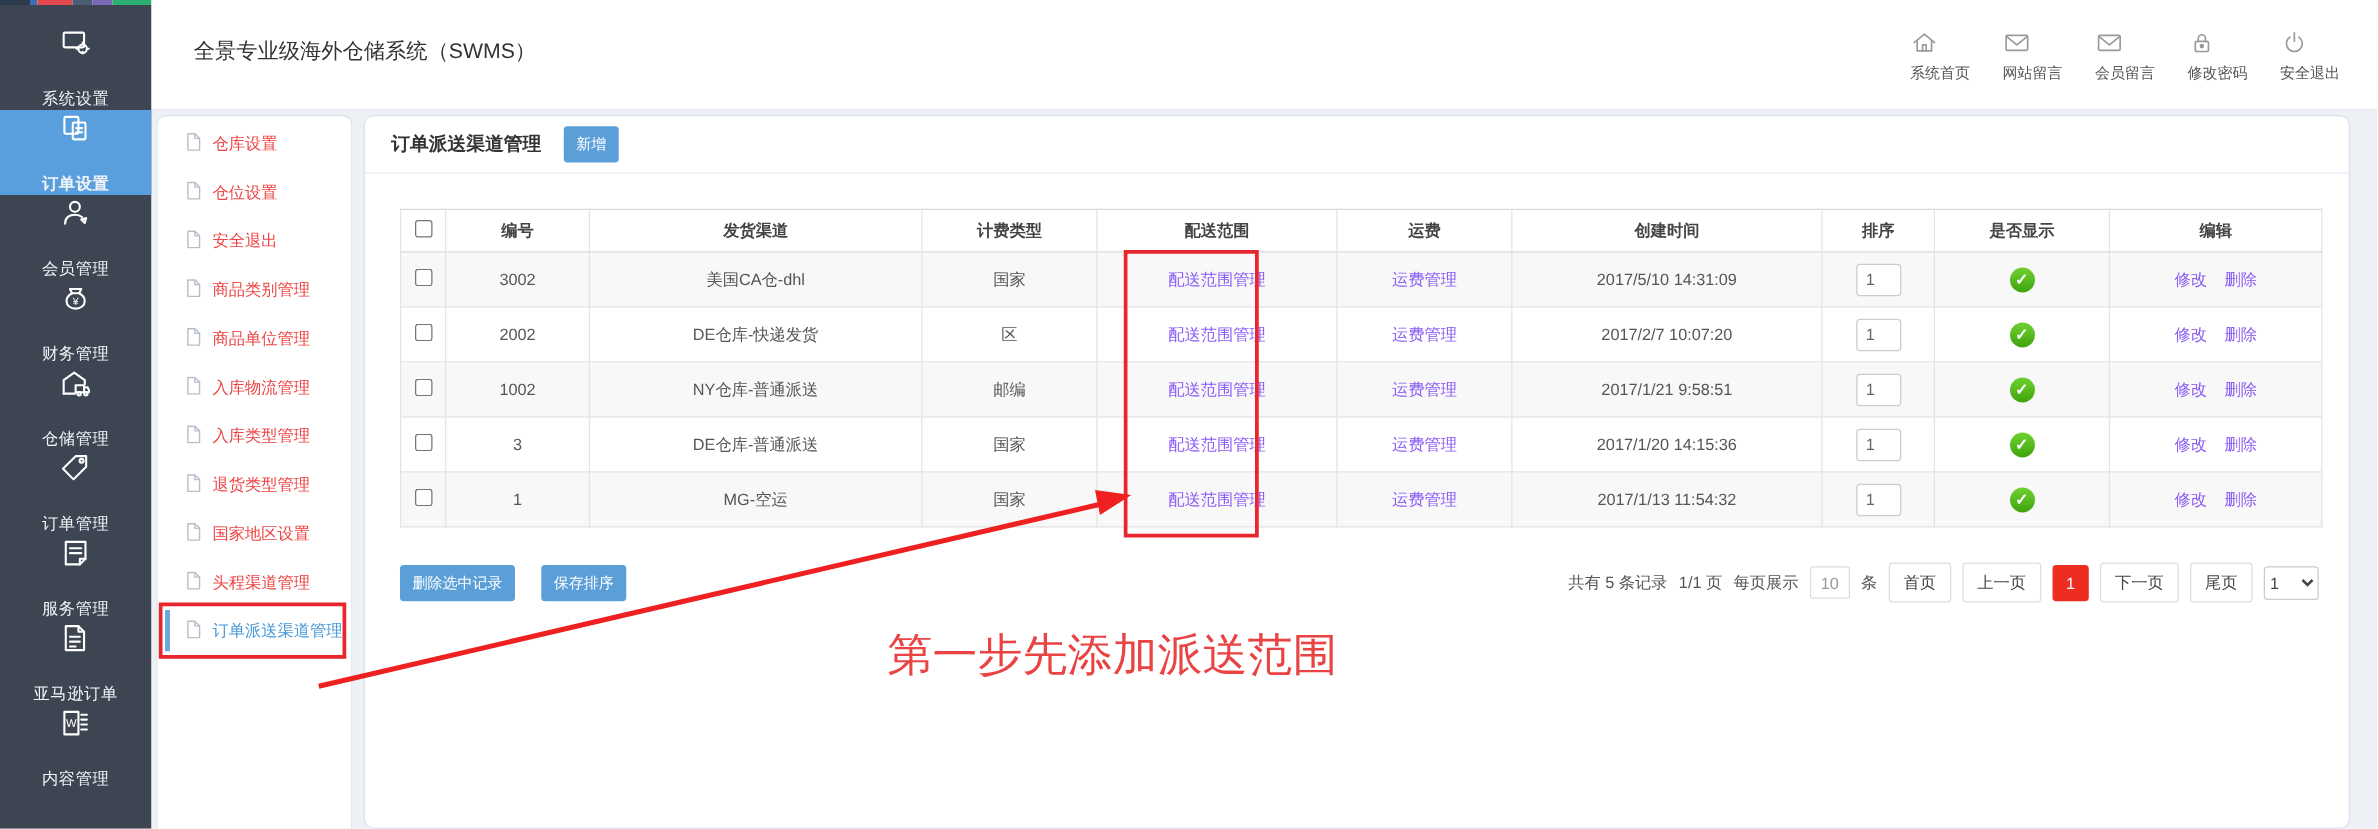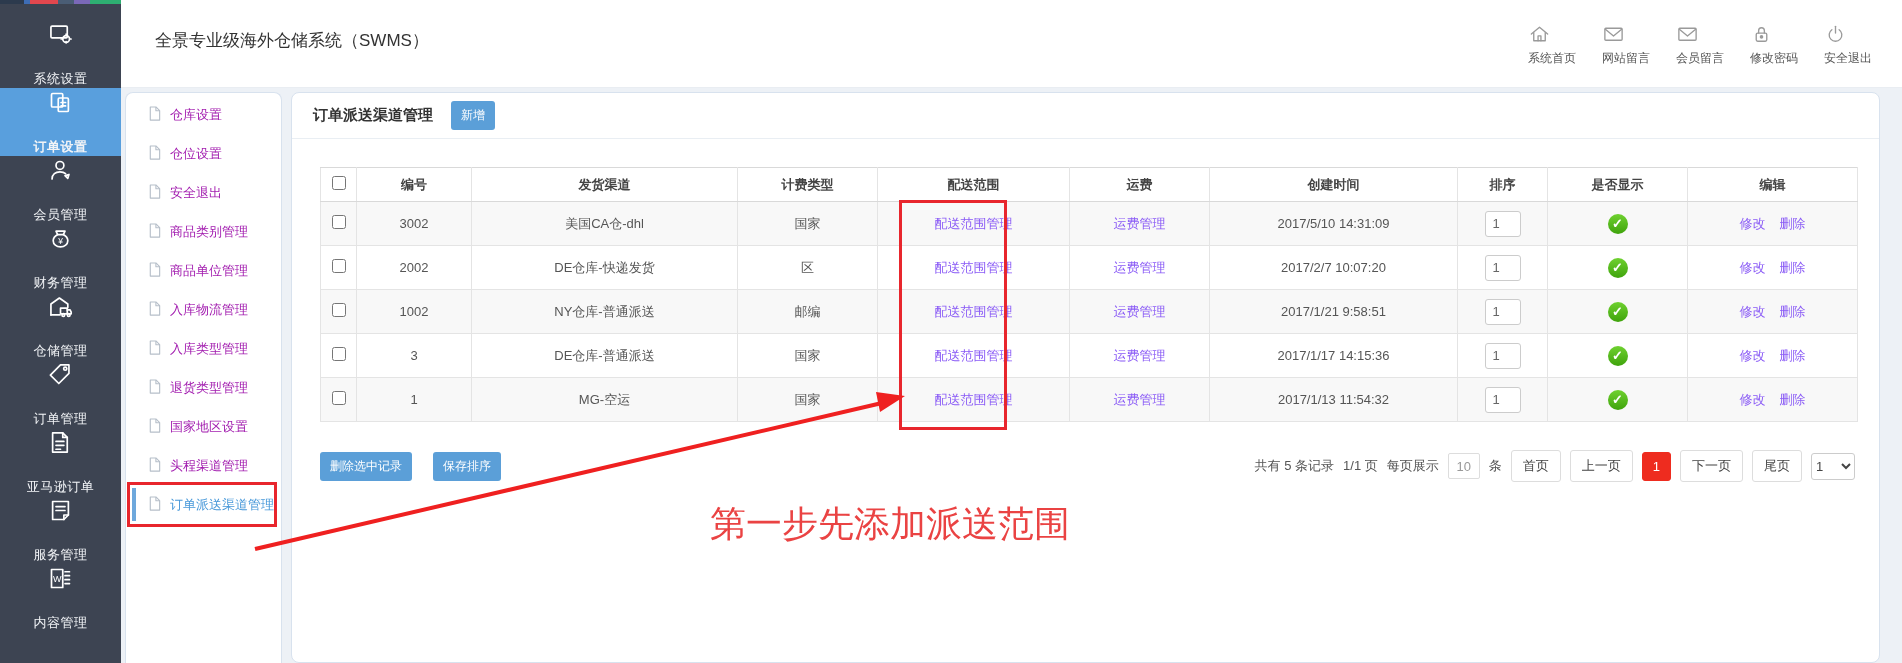--- a/index.html
+++ b/index.html
@@ -22,21 +22,21 @@
   .quick-links { position:absolute; right:30px; top:23px; display:flex; gap:26px; }
   .qlink { display:flex; flex-direction:column; gap:4px; cursor:pointer; }
   .qlink .q-label { font-size:12px; color:#555; white-space:nowrap; }
   .qlink svg { display:block; }
 
   
   .content-bg { position:absolute; left:121px; top:88px; width:1781px; height:575px; background:#edf1f6; z-index:1; }
 
   
   .submenu { position:absolute; left:125px; top:92px; width:157px; height:571px; background:#fff; border:1px solid #d8e2ee; border-bottom:none; border-radius:8px 8px 0 0; padding-top:2px; z-index:2; }
-  .menu-item { height:39px; display:flex; align-items:center; gap:9px; padding-left:22px; font-size:13px; color:#a21caf; cursor:pointer; position:relative; }
+  .menu-item { height:39px; display:flex; align-items:center; gap:9px; padding-left:22px; font-size:13px; color:#ef4444; cursor:pointer; position:relative; }
   .menu-item svg { flex:0 0 auto; }
   .menu-item.active { color:#4798d9; }
   .menu-item.active::before { content:""; position:absolute; left:6px; top:3px; width:4px; height:33px; background:#6ea8dc; }
 
   
   .main-panel { position:absolute; left:291px; top:92px; width:1589px; height:571px; background:#fff; border:1px solid #d8e2ee; border-radius:8px; z-index:2; }
   .panel-header { height:46px; border-bottom:1px solid #e9eef3; display:flex; align-items:center; padding-left:21px; gap:18px; }
   .panel-title { font-size:15px; font-weight:bold; color:#333; }
   .btn-blue { background:var(--accent,#5b9fd8); color:#fff; font-size:12px; padding:6px 10px; border:none; border-radius:3px; cursor:pointer; white-space:nowrap; }
 
@@ -138,36 +138,36 @@
         <svg width="27" height="27" viewBox="0 0 24 24" fill="none" stroke="#fff" stroke-width="1.5" stroke-linecap="round" stroke-linejoin="round">
           <path d="M12 3.5h7.5V11l-9 9-7.5-7.5z"></path>
           <circle cx="16.2" cy="6.8" r="1.4"></circle>
         </svg>
       </span>
     <span class="side-label">订单管理</span>
   </div>
   <div class="side-item">
     <span class="side-icon">
         <svg width="27" height="27" viewBox="0 0 24 24" fill="none" stroke="#fff" stroke-width="1.5" stroke-linecap="round" stroke-linejoin="round">
+          <path d="M5 4h14v12l-4 4H5z"></path>
+          <path d="M15 20v-4h4"></path>
+          <path d="M8 8.5h8M8 12h8"></path>
+        </svg>
+      </span>
+    <span class="side-label">服务管理</span>
+  </div>
+  <div class="side-item">
+    <span class="side-icon">
+        <svg width="27" height="27" viewBox="0 0 24 24" fill="none" stroke="#fff" stroke-width="1.5" stroke-linecap="round" stroke-linejoin="round">
           <path d="M5 3.5h9l4 4v13H5z"></path>
           <path d="M14 3.5v4h4"></path>
           <path d="M8 11h7M8 14.5h7M8 18h4"></path>
         </svg>
       </span>
     <span class="side-label">亚马逊订单</span>
-  </div>
-  <div class="side-item">
-    <span class="side-icon">
-        <svg width="27" height="27" viewBox="0 0 24 24" fill="none" stroke="#fff" stroke-width="1.5" stroke-linecap="round" stroke-linejoin="round">
-          <path d="M5 4h14v12l-4 4H5z"></path>
-          <path d="M15 20v-4h4"></path>
-          <path d="M8 8.5h8M8 12h8"></path>
-        </svg>
-      </span>
-    <span class="side-label">服务管理</span>
   </div>
   <div class="side-item">
     <span class="side-icon">
         <svg width="27" height="27" viewBox="0 0 24 24" fill="none" stroke="#fff" stroke-width="1.5" stroke-linecap="round" stroke-linejoin="round">
           <rect x="4" y="4" width="10" height="16"></rect>
           <path d="M16 6h4M16 9.5h4M16 13h4M16 16.5h4"></path>
           <text x="9" y="15" font-size="8" fill="#fff" stroke="none" text-anchor="middle" font-family="Liberation Sans, sans-serif">W</text>
         </svg>
       </span>
     <span class="side-label">内容管理</span>
@@ -389,21 +389,21 @@
                 <a class="tlink">删除</a>
               </span></td>
           </tr>
           <tr>
             <td><input type="checkbox" style=""></td>
             <td>3</td>
             <td>DE仓库-普通派送</td>
             <td>国家</td>
             <td><a class="tlink">配送范围管理</a></td>
             <td><a class="tlink">运费管理</a></td>
-            <td>2017/1/17 14:15:36</td>
+            <td>2017/1/20 14:15:36</td>
             <td><input class="sort-input" value="1" style=""></td>
             <td><span class="check-badge">✓</span></td>
             <td><span class="edit-links">
                 <a class="tlink">修改</a>
                 <a class="tlink">删除</a>
               </span></td>
           </tr>
           <tr>
             <td><input type="checkbox" style=""></td>
             <td>1</td>

